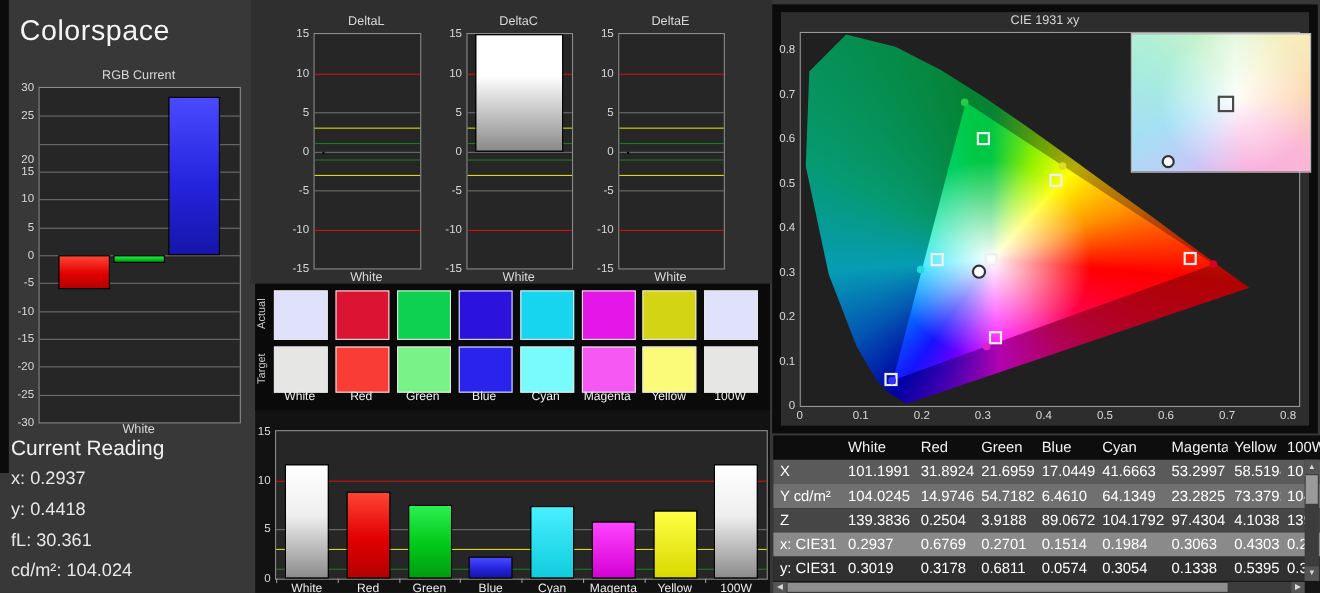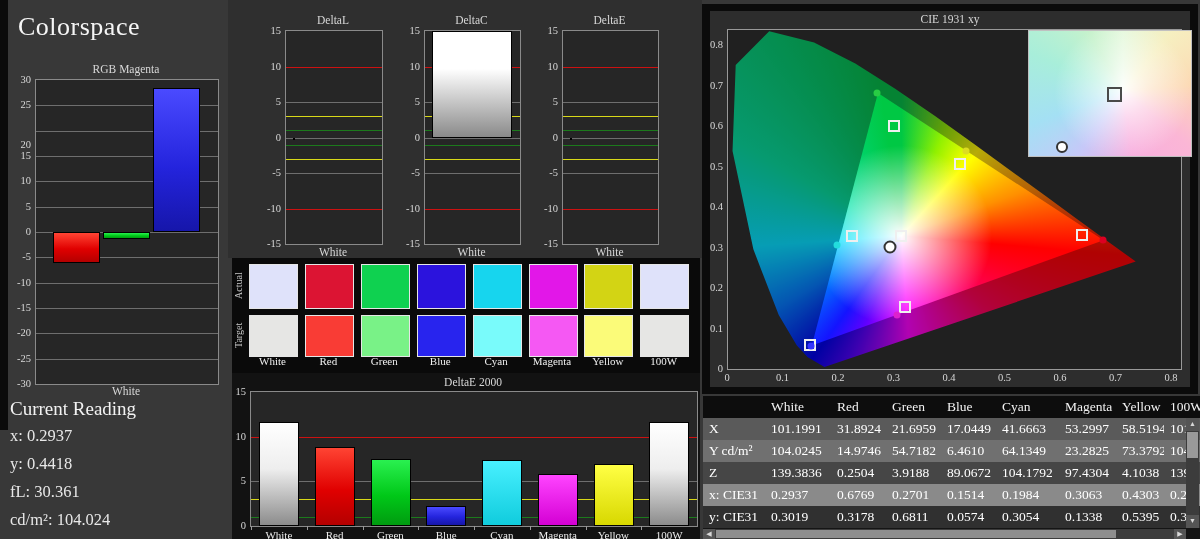--- a/index.html
+++ b/index.html
@@ -1,17 +1,17 @@
 <!DOCTYPE html>
 <html><head>
 <meta charset="utf-8">
 <style>
   html,body{margin:0;padding:0;background:#222;}
   #app{position:relative;width:1200px;height:539px;background:#383838;overflow:hidden;
-       font-family:Liberation Serif, serif;color:#e8e8e8;}
+       font-family:Liberation Sans, sans-serif;color:#e8e8e8;}
   .abs{position:absolute;}
   
   #left-strip{left:0;top:0;width:8px;height:430px;background:#0b0b0b;}
   #page-title{left:18px;top:12px;font-size:26px;color:#f5f5f5;letter-spacing:.5px;}
   .chart-title{font-size:11.5px;color:#d8d8d8;text-align:center;}
   .x-label{font-size:11.5px;color:#d8d8d8;text-align:center;}
   .plot{position:absolute;background:#262626;border:1px solid #8a8a8a;}
   #rgb-title{left:35px;top:63px;width:182px;}
   #chart-rgb{left:35px;top:79px;width:182px;height:304px;}
   #rgb-xlabel{left:35px;top:385px;width:182px;}
@@ -103,21 +103,21 @@
   #wm-text{font-size:28px;color:rgba(235,235,235,.52);margin-left:6px;letter-spacing:.5px;}
 </style>
 </head>
 <body>
 
 <div id="app">
 
   <div class="abs" id="left-strip"></div>
   <div class="abs" id="page-title">Colorspace</div>
 
-  <div class="abs chart-title" id="rgb-title">RGB Magenta</div>
+  <div class="abs chart-title" id="rgb-title">RGB Current</div>
   <div class="plot" id="chart-rgb">
       <div class="gridline" style="top: 278.667px; background: rgb(110, 110, 110);"></div>
       <div class="gridline" style="top: 253.333px; background: rgb(110, 110, 110);"></div>
       <div class="gridline" style="top: 228px; background: rgb(110, 110, 110);"></div>
       <div class="gridline" style="top: 202.667px; background: rgb(110, 110, 110);"></div>
       <div class="gridline" style="top: 177.333px; background: rgb(110, 110, 110);"></div>
       <div class="gridline" style="top: 152px; background: rgb(110, 110, 110);"></div>
       <div class="gridline" style="top: 126.667px; background: rgb(110, 110, 110);"></div>
       <div class="gridline" style="top: 101.333px; background: rgb(110, 110, 110);"></div>
       <div class="gridline" style="top: 76px; background: rgb(110, 110, 110);"></div>
@@ -239,21 +239,20 @@
       <div class="swatch-collabel" style="left: 11px; width: 59px;">White</div>
       <div class="swatch-collabel" style="left: 66.9px; width: 59px;">Red</div>
       <div class="swatch-collabel" style="left: 122.8px; width: 59px;">Green</div>
       <div class="swatch-collabel" style="left: 178.7px; width: 59px;">Blue</div>
       <div class="swatch-collabel" style="left: 234.6px; width: 59px;">Cyan</div>
       <div class="swatch-collabel" style="left: 290.5px; width: 59px;">Magenta</div>
       <div class="swatch-collabel" style="left: 346.4px; width: 59px;">Yellow</div>
       <div class="swatch-collabel" style="left: 402.3px; width: 59px;">100W</div>
     </div>
 
-  <div class="abs chart-title" id="de-title">DeltaE 2000</div>
   <div class="plot" id="chart-de">
       <div class="gridline" style="top: 89.3333px; background: rgb(110, 110, 110);"></div>
       <div class="gridline" style="top: 125.067px; background: rgb(28, 122, 28);"></div>
       <div class="gridline" style="top: 107.2px; background: rgb(216, 216, 24);"></div>
       <div class="gridline" style="top: 44.6667px; background: rgb(204, 17, 17);"></div>
       <div class="bar" style="left: 8px; width: 40px; top: 30.3733px; height: 103.627px; background: linear-gradient(rgb(255, 255, 255) 0%, rgb(238, 238, 238) 45%, rgb(140, 140, 140) 100%);"></div>
       <div class="bar" style="left: 64px; width: 40px; top: 55.3867px; height: 78.6133px; background: linear-gradient(rgb(255, 68, 51) 0%, rgb(224, 0, 0) 55%, rgb(180, 0, 0) 100%);"></div>
       <div class="bar" style="left: 120px; width: 40px; top: 67px; height: 67px; background: linear-gradient(rgb(42, 240, 80) 0%, rgb(0, 200, 24) 55%, rgb(0, 156, 16) 100%);"></div>
       <div class="bar" style="left: 175px; width: 40px; top: 114.347px; height: 19.6533px; background: linear-gradient(rgb(74, 74, 255) 0%, rgb(36, 36, 221) 55%, rgb(22, 22, 170) 100%);"></div>
       <div class="bar" style="left: 231px; width: 40px; top: 67.8933px; height: 66.1067px; background: linear-gradient(rgb(72, 240, 255) 0%, rgb(16, 204, 221) 100%);"></div>

